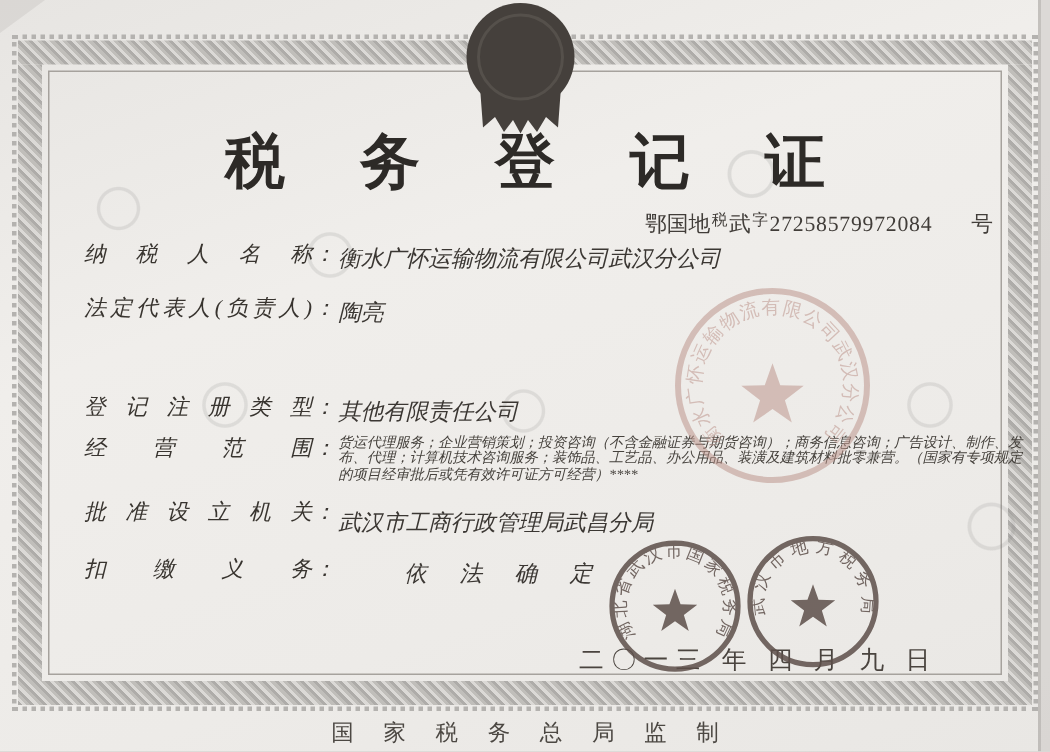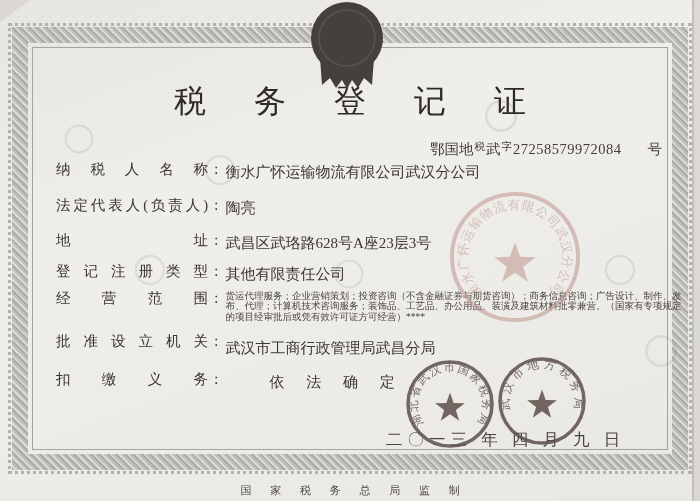--- a/index.html
+++ b/index.html
@@ -24,38 +24,38 @@
       radial-gradient(closest-side,transparent 62%,rgba(120,120,120,.5) 66% 74%,transparent 78%),
       radial-gradient(closest-side,transparent 62%,rgba(120,120,120,.5) 66% 74%,transparent 78%),
       radial-gradient(closest-side,transparent 62%,rgba(120,120,120,.5) 66% 74%,transparent 78%),
       radial-gradient(closest-side,transparent 62%,rgba(120,120,120,.5) 66% 74%,transparent 78%),
       radial-gradient(closest-side,transparent 62%,rgba(120,120,120,.5) 66% 74%,transparent 78%),
       radial-gradient(closest-side,transparent 62%,rgba(120,120,120,.5) 66% 74%,transparent 78%);
     background-size:42px 42px,38px 38px,40px 40px,38px 38px,40px 40px,38px 38px,42px 42px,40px 40px;
     background-position:480px 95px,700px 100px,130px 250px,330px 255px,600px 250px,60px 120px,640px 330px,200px 150px;}
   .emblem{position:absolute;left:306px;top:0;z-index:5;}
   .title{position:absolute;top:80px;left:0;width:100%;text-align:center;
-    font-size:32px;font-weight:normal;letter-spacing:20px;text-indent:20px;color:#2d2a27;}
+    font-size:40px;font-weight:bold;letter-spacing:20px;text-indent:20px;color:#2d2a27;}
   .serial{position:absolute;top:140px;left:430px;font-size:14.5px;color:#413d39;white-space:nowrap;}
   .serial .sm{font-size:10.5px;position:relative;top:-4px;margin:0 1px;}
   .serial .num{letter-spacing:.5px;}
   .serial .suffix{margin-left:26px;}
-  .frow{position:absolute;left:56px;white-space:nowrap;}
+  .frow{position:absolute;left:56px;white-space:nowrap;font-style:italic;}
   .flabel{display:inline-block;width:152px;font-size:14.5px;text-align:justify;text-align-last:justify;vertical-align:top;color:#38342f;}
   .fcolon{font-size:14.5px;margin:0 2px 0 1px;vertical-align:top;}
   .fvalue{font-size:15px;position:relative;top:3px;color:#3b3733;}
   .scopelines{display:inline-block;vertical-align:top;width:462px;font-size:9.5px;line-height:10.4px;white-space:normal;position:relative;top:2px;color:#46423d;}
   .spacedval{letter-spacing:9px;margin-left:44px;}
   .datefield{position:absolute;left:386px;top:429px;font-size:16.5px;letter-spacing:5px;color:#4a443f;}
   .seal{position:absolute;}
   .seal-company{left:440px;top:182px;opacity:.5;z-index:3;}
   .seal-nat{left:402px;top:356px;opacity:.85;z-index:4;}
   .seal-local{left:494px;top:353px;opacity:.85;z-index:4;}
   .footer{position:absolute;bottom:3px;left:0;width:100%;text-align:center;
-    font-size:11px;letter-spacing:8px;text-indent:8px;color:#4c4843;}
+    font-size:15px;letter-spacing:8px;text-indent:8px;color:#4c4843;}
   svg text{font-family:"Liberation Serif","DejaVu Serif",serif;}
 </style>
 </head>
 <body>
 
 <div id="photo">
 
   <div class="corner-fold"></div>
   <div class="edge-right2"></div>
   <div class="edge-right"></div>
@@ -78,23 +78,20 @@
   </div>
 
   <div class="frow" style="top:160px">
     <span class="flabel">纳 税 人 名 称</span><span class="fcolon">：</span><span class="fvalue">衡水广怀运输物流有限公司武汉分公司</span>
   </div>
 
   <div class="frow" style="top:196px">
     <span class="flabel">法定代表人(负责人)</span><span class="fcolon">：</span><span class="fvalue">陶亮</span>
   </div>
 
-  <div class="frow" style="top:231px">
-    <span class="flabel">地 址</span><span class="fcolon">：</span><span class="fvalue">武昌区武珞路628号A座23层3号</span>
-  </div>
 
   <div class="frow" style="top:262px">
     <span class="flabel">登 记 注 册 类 型</span><span class="fcolon">：</span><span class="fvalue">其他有限责任公司</span>
   </div>
 
   <div class="frow" style="top:332px">
     <span class="flabel">批 准 设 立 机 关</span><span class="fcolon">：</span><span class="fvalue" style="top:7px">武汉市工商行政管理局武昌分局</span>
   </div>
 
   <div class="frow" style="top:289px">

